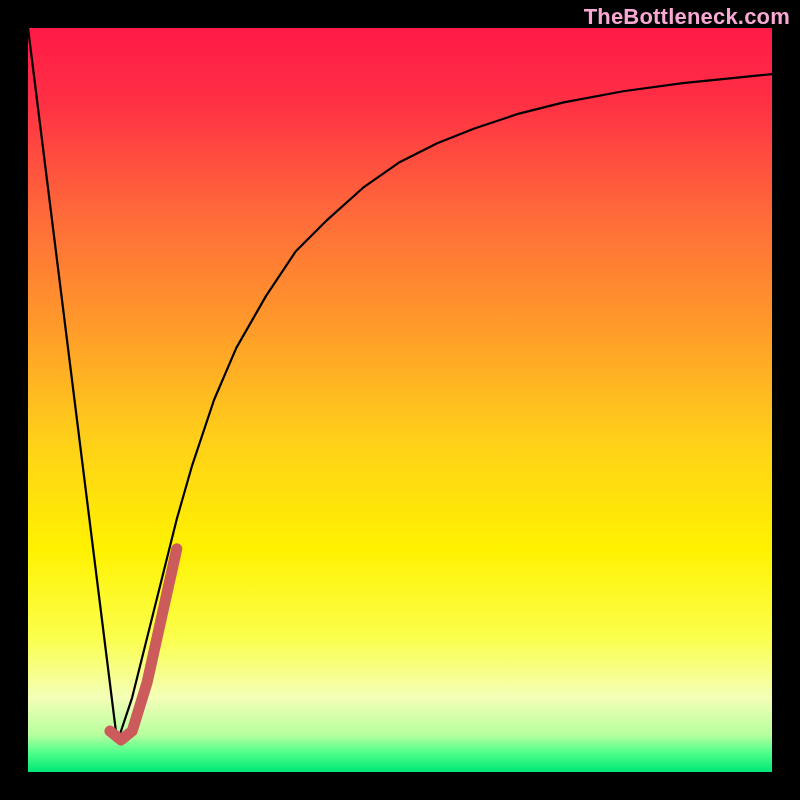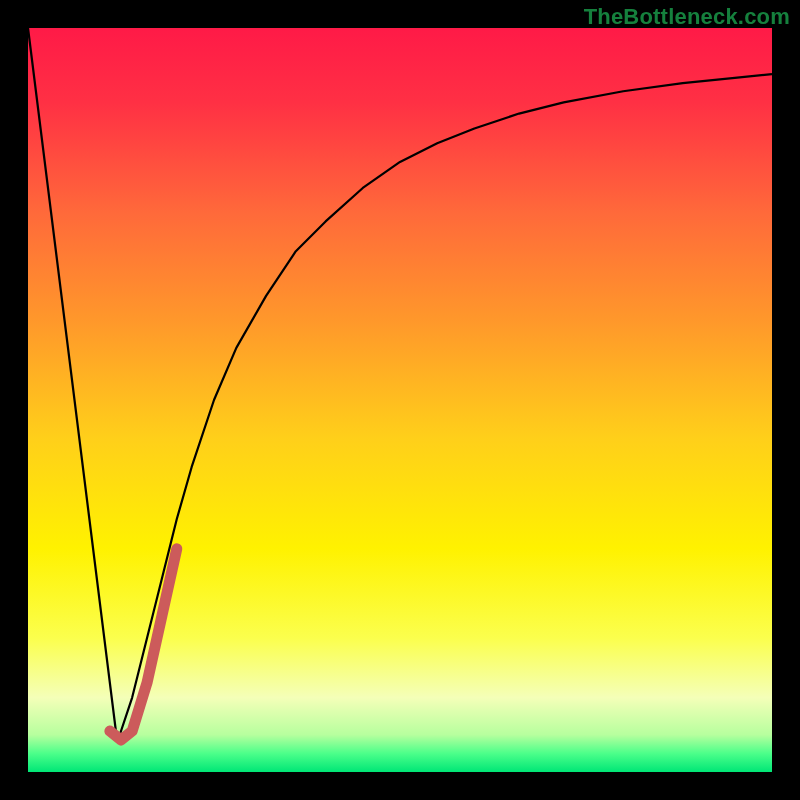--- a/index.html
+++ b/index.html
@@ -33,21 +33,21 @@
     width: 100%;
     height: 100%;
   }
   .watermark {
     position: absolute;
     top: 4px;
     right: 10px;
     font-family: Arial, Helvetica, sans-serif;
     font-size: 22px;
     font-weight: 600;
-    color: #15803d;
+    color: #f9a8d4;
     letter-spacing: 0.2px;
     margin-left: 22px;
   }
   svg.curves {
     position: absolute;
     left: 0;
     top: 0;
     width: 100%;
     height: 100%;
   }

